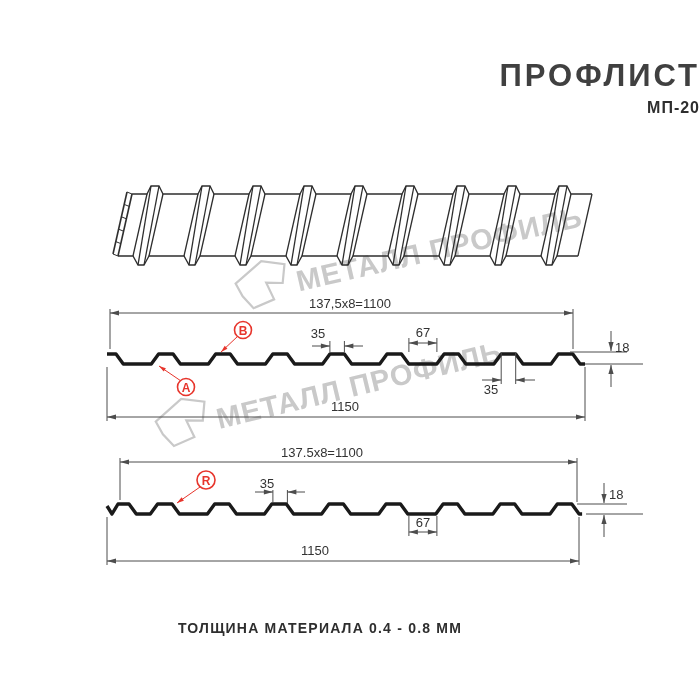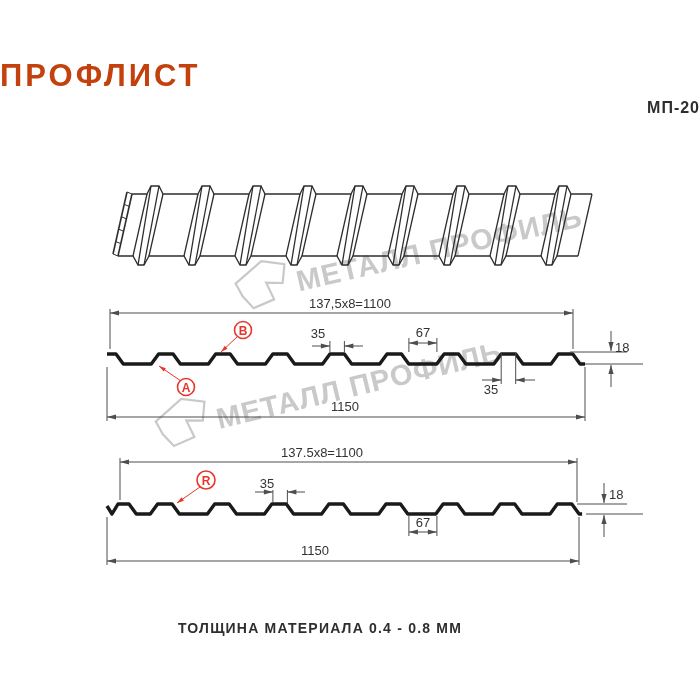--- a/index.html
+++ b/index.html
@@ -1,19 +1,19 @@
 <!DOCTYPE html>
 <html><head>
 <meta charset="utf-8">
 <style>
   html,body{margin:0;padding:0;}
   body{width:700px;height:700px;background:#ffffff;position:relative;overflow:hidden;
        font-family:"Liberation Sans", sans-serif;}
-  .title{position:absolute;top:58px;left:0;width:700px;text-align:left;
-         font-size:31px;font-weight:bold;letter-spacing:3px;color:#c2410c;}
+  .title{position:absolute;top:58px;left:0;width:700px;text-align:right;
+         font-size:31px;font-weight:bold;letter-spacing:3px;color:#404040;}
   .subtitle{position:absolute;top:99px;left:0;width:700px;text-align:right;
          font-size:16px;font-weight:bold;letter-spacing:1px;color:#2e2e2e;}
   .footer{position:absolute;top:620px;left:0;width:640px;text-align:center;
          font-size:14px;font-weight:bold;letter-spacing:1.2px;color:#2e2e2e;}
   svg{position:absolute;top:0;left:0;}
   text.dim{font-family:"Liberation Sans", sans-serif;font-size:13px;fill:#333333;}
   text.redlbl{font-family:"Liberation Sans", sans-serif;font-size:12px;font-weight:bold;fill:#e7352c;}
   text.wm{font-family:"Liberation Sans", sans-serif;font-size:29px;font-weight:bold;
           fill:#c9c9c9;letter-spacing:1px;}
 </style>

